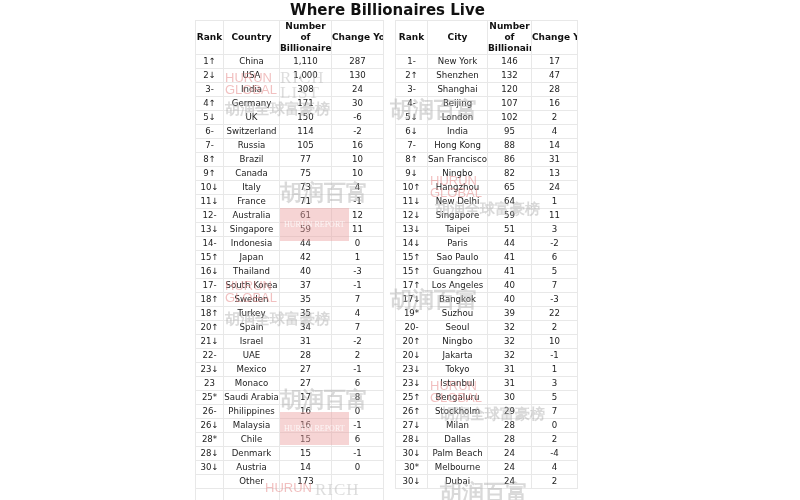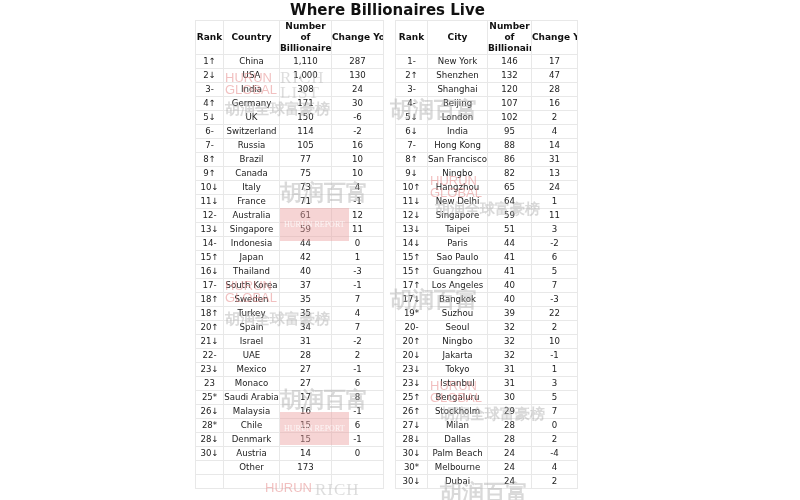--- a/index.html
+++ b/index.html
@@ -185,20 +185,26 @@
           <td>27</td>
           <td>6</td>
         </tr>
         <tr>
           <td>25*</td>
           <td>Saudi Arabia</td>
           <td>17</td>
           <td>8</td>
         </tr>
         <tr>
+          <td>26-</td>
+          <td>Philippines</td>
+          <td>16</td>
+          <td>0</td>
+        </tr>
+        <tr>
           <td>26↓</td>
           <td>Malaysia</td>
           <td>16</td>
           <td>-1</td>
         </tr>
         <tr>
           <td>28*</td>
           <td>Chile</td>
           <td>15</td>
           <td>6</td>

